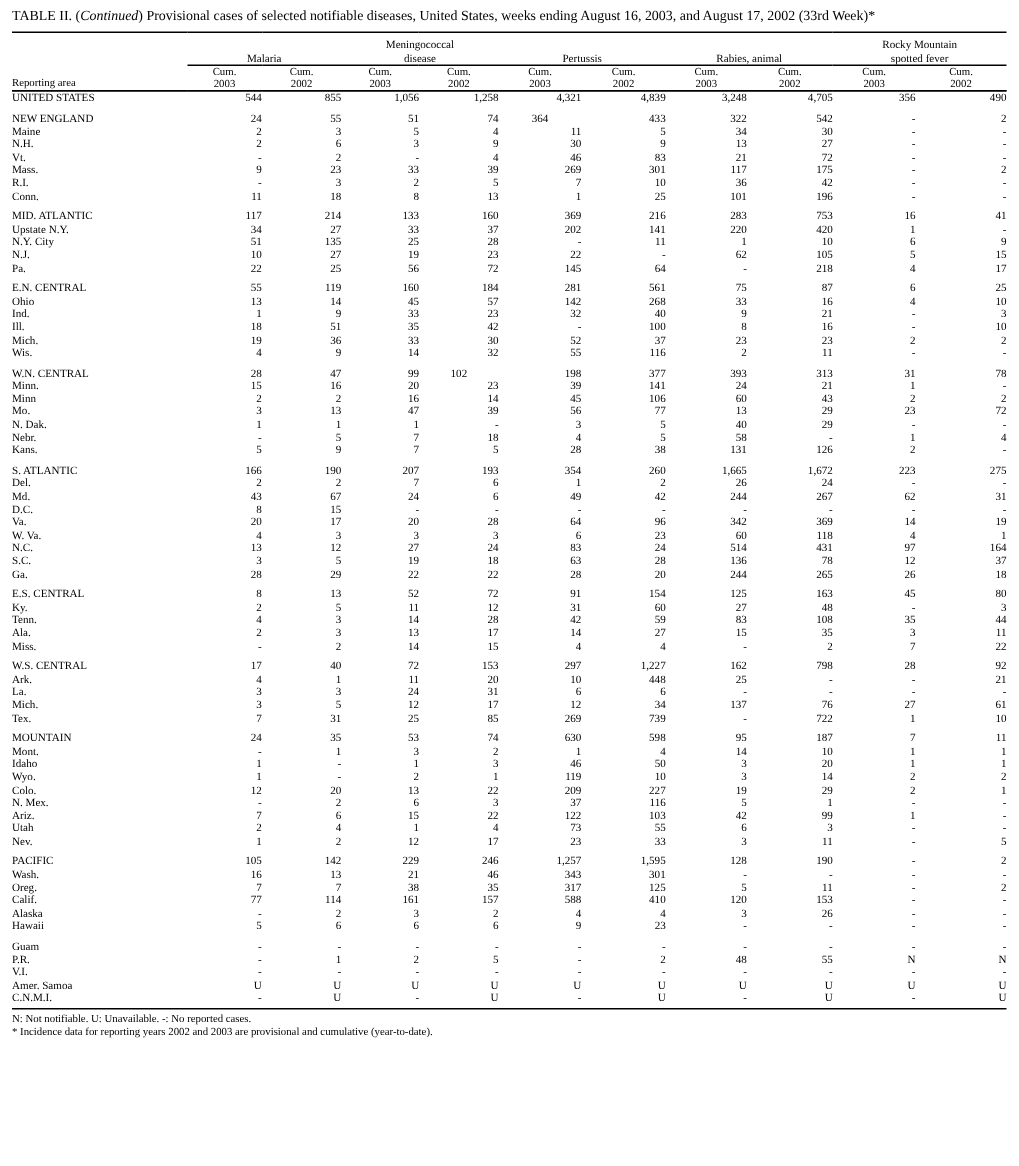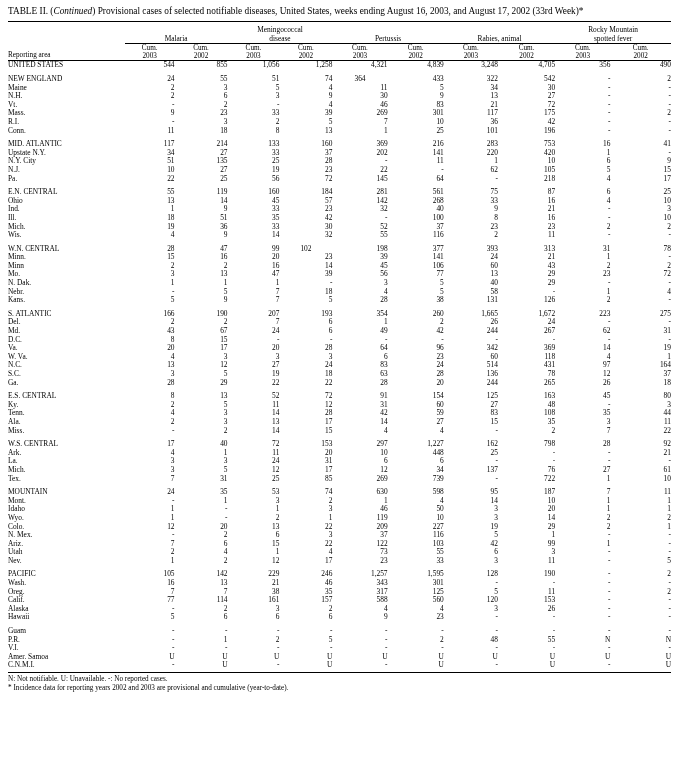--- a/index.html
+++ b/index.html
@@ -808,21 +808,21 @@
           <td class="num">-</td>
           <td class="num">2</td>
         </tr>
         <tr class="data">
           <td class="area">Calif.</td>
           <td class="num">77</td>
           <td class="num">114</td>
           <td class="num">161</td>
           <td class="num">157</td>
           <td class="num">588</td>
-          <td class="num">560</td>
+          <td class="num">410</td>
           <td class="num">120</td>
           <td class="num">153</td>
           <td class="num">-</td>
           <td class="num">-</td>
         </tr>
         <tr class="data">
           <td class="area">Alaska</td>
           <td class="num">-</td>
           <td class="num">2</td>
           <td class="num">3</td>

